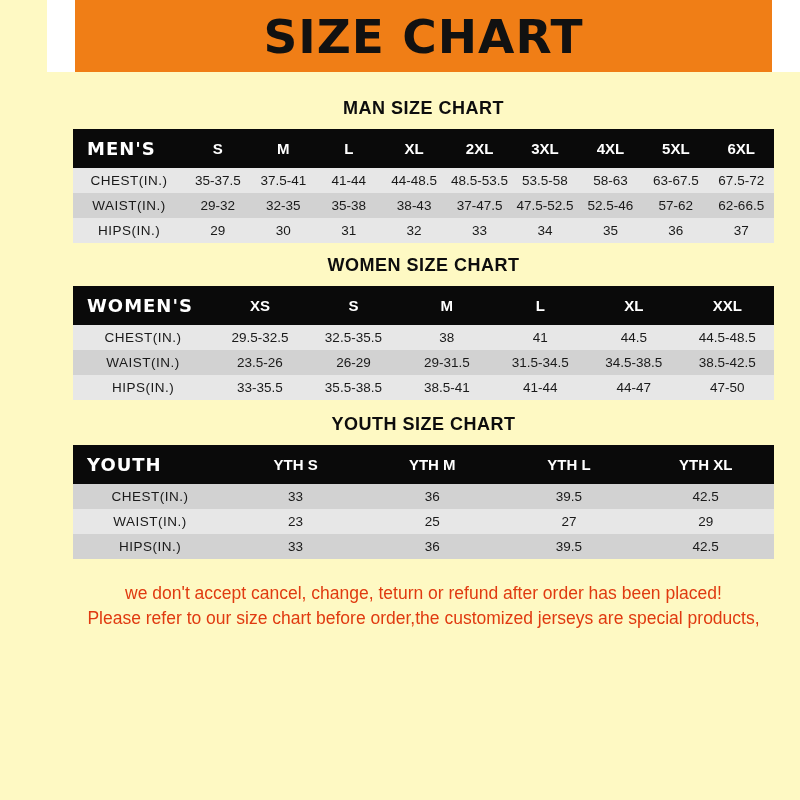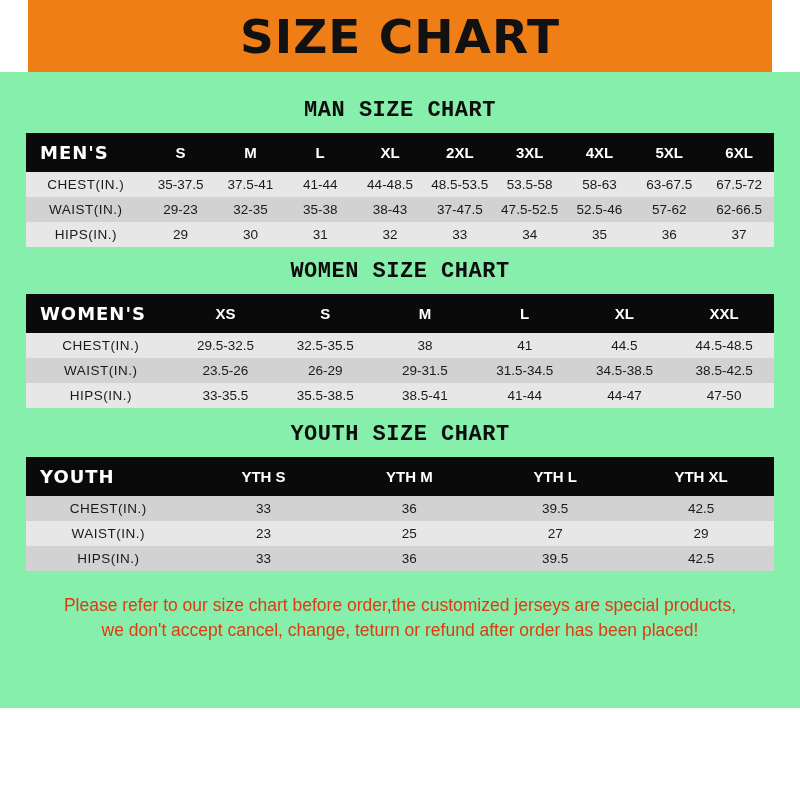--- a/index.html
+++ b/index.html
@@ -4,23 +4,24 @@
 <style>
   * { box-sizing: border-box; }
   html, body {
     margin: 0; padding: 0;
     width: 800px; height: 800px;
     background: #ffffff;
     font-family: "Liberation Sans", sans-serif;
   }
   #page {
     position: relative;
-    width: 800px; height: 708px;
-    background: #86efac;
+    width: 800px; height: 800px;
+    background: #fef9c3;
     overflow: hidden;
+    padding-left: 47px;
   }
   
   .header-band {
     position: relative;
     height: 72px;
     background: #f07e16;
     display: flex;
     align-items: center;
     justify-content: center;
   }
@@ -44,23 +45,23 @@
     color: #111111;
     line-height: 1;
   }
 
   .content {
     padding: 14px 26px 0 26px;
   }
 
   .section-title {
     text-align: center;
-    font-family: Liberation Mono, monospace;
+    font-family: Liberation Sans, sans-serif;
     font-weight: bold;
-    font-size: 22px;
+    font-size: 18px;
     color: #0d0d0d;
     letter-spacing: 0.5px;
     margin: 12px 0 10px 0;
   }
   .section-title.women { }
   .section-title.youth { margin-top: 14px; }
 
   table.size-table {
     width: 100%;
     border-collapse: collapse;
@@ -159,21 +160,21 @@
           <td>41-44</td>
           <td>44-48.5</td>
           <td>48.5-53.5</td>
           <td>53.5-58</td>
           <td>58-63</td>
           <td>63-67.5</td>
           <td>67.5-72</td>
         </tr>
         <tr class="even">
           <td class="row-label">WAIST(IN.)</td>
-          <td>29-23</td>
+          <td>29-32</td>
           <td>32-35</td>
           <td>35-38</td>
           <td>38-43</td>
           <td>37-47.5</td>
           <td>47.5-52.5</td>
           <td>52.5-46</td>
           <td>57-62</td>
           <td>62-66.5</td>
         </tr>
         <tr class="odd">
@@ -281,18 +282,18 @@
           <td class="row-label">HIPS(IN.)</td>
           <td>33</td>
           <td>36</td>
           <td>39.5</td>
           <td>42.5</td>
         </tr>
       </tbody>
     </table>
 
     <div class="footer-note">
+      <div>we don't accept cancel, change, teturn or refund after order has been placed!</div>
       <div>Please refer to our size chart before order,the customized jerseys are special products,</div>
-      <div>we don't accept cancel, change, teturn or refund after order has been placed!</div>
     </div>
 
   </div>
 </div>
 
 </body></html>

